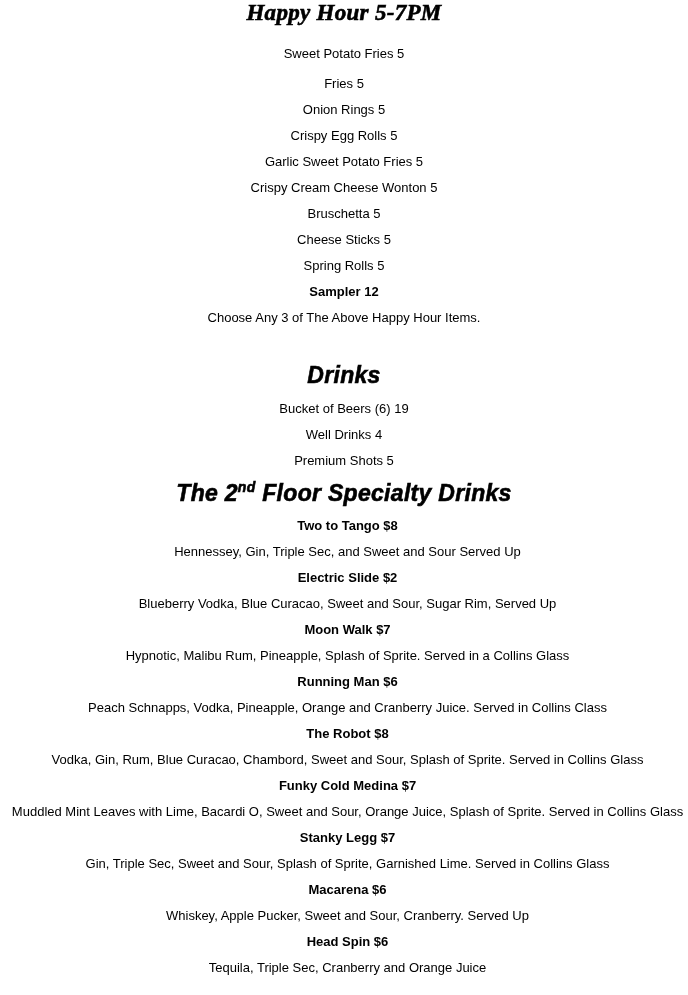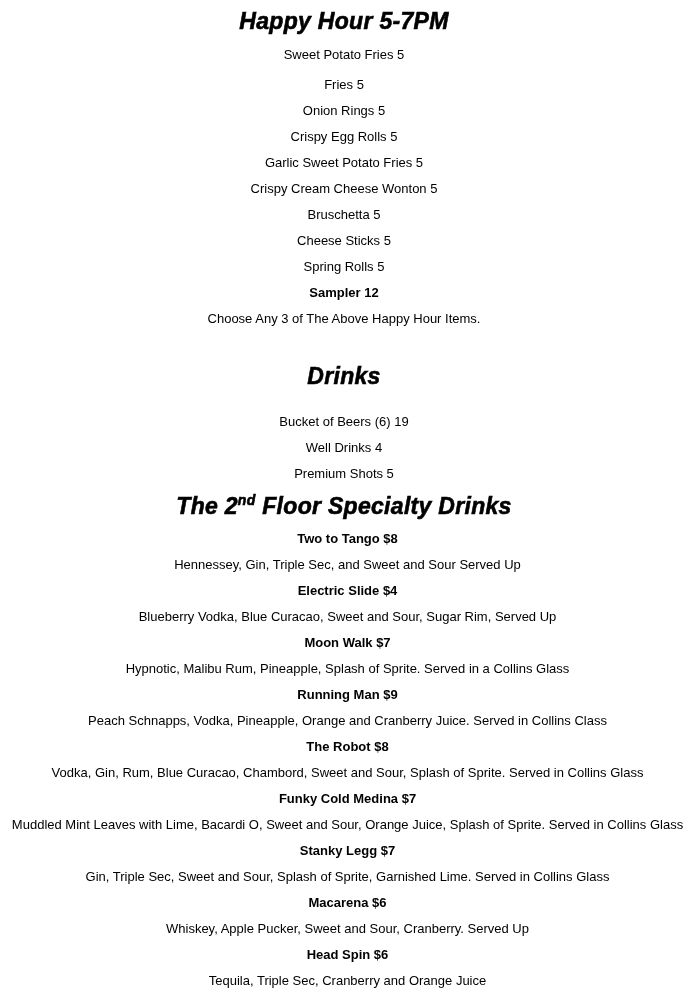--- a/index.html
+++ b/index.html
@@ -17,37 +17,37 @@
     margin: 0;
     font-size: 23px;
     line-height: 30px;
     font-style: italic;
     font-weight: 900;
     letter-spacing: 0.3px;
     -webkit-text-stroke: 0.6px #000000;
   }
   h1.heading {
     line-height: 25px;
-    padding-top: 9px;
+    font-family: Liberation Serif, serif;
   }
   .heading sup {
     font-size: 14px;
     line-height: 0;
     vertical-align: super;
   }
   .menu-line {
     font-size: 13px;
     line-height: 26px;
     white-space: nowrap;
   }
   .bold { font-weight: bold; text-align: center; }
-  .hh-list   { margin-top: 8px; }
+  .hh-list   { margin-top: 16px; }
   .hh-first  { margin-bottom: 4px; }
   .drinks-heading { margin-top: 29px; }
-  .drinks-list    { margin-top: 18px; }
+  .drinks-list    { margin-top: 6px; }
   .specialty-heading { margin-top: 4px; }
   .specialty-list    { margin-top: 5px; margin-left: 7px; }
 </style>
 </head>
 <body>
 
 <div class="page">
 
   <section>
     <h1 class="heading">Happy Hour 5-7PM</h1>
@@ -77,29 +77,29 @@
 
   <section>
     <h2 class="heading specialty-heading"><span>The 2</span><sup>nd</sup><span> Floor Specialty Drinks</span></h2>
 
     <div class="specialty-list">
       <div>
         <div class="menu-line bold">Two to Tango $8</div>
         <div class="menu-line">Hennessey, Gin, Triple Sec, and Sweet and Sour Served Up</div>
       </div>
       <div>
-        <div class="menu-line bold">Electric Slide $4</div>
+        <div class="menu-line bold">Electric Slide $2</div>
         <div class="menu-line">Blueberry Vodka, Blue Curacao, Sweet and Sour, Sugar Rim, Served Up</div>
       </div>
       <div>
         <div class="menu-line bold">Moon Walk $7</div>
         <div class="menu-line">Hypnotic, Malibu Rum, Pineapple, Splash of Sprite. Served in a Collins Glass</div>
       </div>
       <div>
-        <div class="menu-line bold">Running Man $9</div>
+        <div class="menu-line bold">Running Man $6</div>
         <div class="menu-line">Peach Schnapps, Vodka, Pineapple, Orange and Cranberry Juice. Served in Collins Class</div>
       </div>
       <div>
         <div class="menu-line bold">The Robot $8</div>
         <div class="menu-line">Vodka, Gin, Rum, Blue Curacao, Chambord, Sweet and Sour, Splash of Sprite. Served in Collins Glass</div>
       </div>
       <div>
         <div class="menu-line bold">Funky Cold Medina $7</div>
         <div class="menu-line">Muddled Mint Leaves with Lime, Bacardi O, Sweet and Sour, Orange Juice, Splash of Sprite. Served in Collins Glass</div>
       </div>

